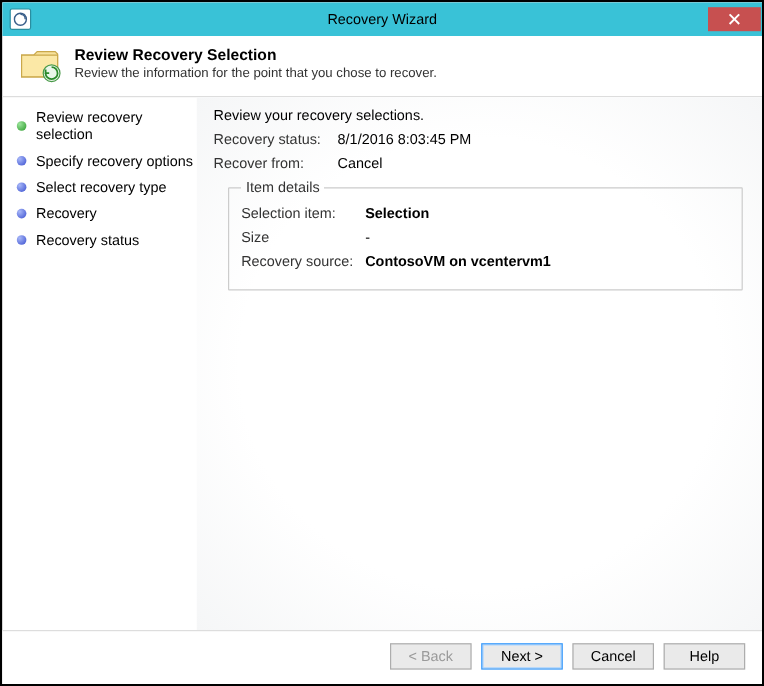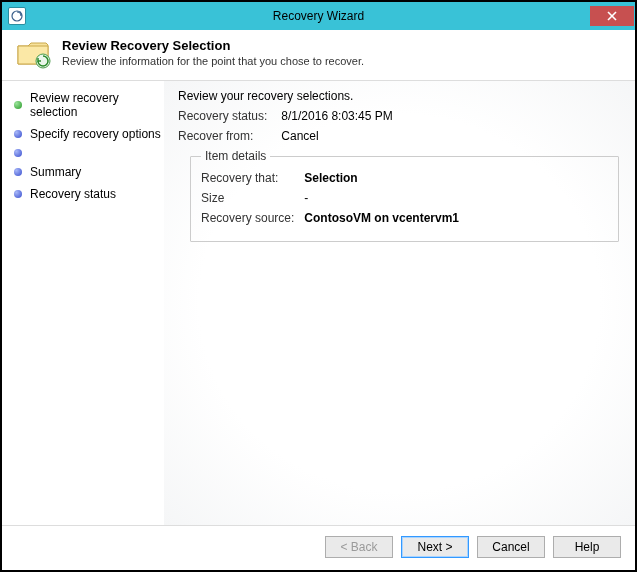--- a/index.html
+++ b/index.html
@@ -243,24 +243,25 @@
         <li>
           <span class="bullet bullet-current"></span>
           <span>Review recovery selection</span>
         </li>
         <li>
           <span class="bullet bullet-todo"></span>
           <span>Specify recovery options</span>
         </li>
         <li>
           <span class="bullet bullet-todo"></span>
+          <span>Select recovery type</span>
         </li>
         <li>
           <span class="bullet bullet-todo"></span>
-          <span>Summary</span>
+          <span>Recovery</span>
         </li>
         <li>
           <span class="bullet bullet-todo"></span>
           <span>Recovery status</span>
         </li>
       </ul>
     </div>
 
     <div class="content">
       <div class="content-bordered"></div>
@@ -271,21 +272,21 @@
           <span>8/1/2016 8:03:45 PM</span>
         </p>
         <p class="line">
           <span class="row-lbl">Recover from:</span>
           <span>Cancel</span>
         </p>
 
         <fieldset class="item-details">
           <legend>Item details</legend>
           <p class="line">
-            <span class="row-lbl">Recovery that:</span>
+            <span class="row-lbl">Selection item:</span>
             <b>Selection</b>
           </p>
           <p class="line">
             <span class="row-lbl">Size</span>
             <span>-</span>
           </p>
           <p class="line">
             <span class="row-lbl">Recovery source:</span>
             <b>ContosoVM on vcentervm1</b>
           </p>

